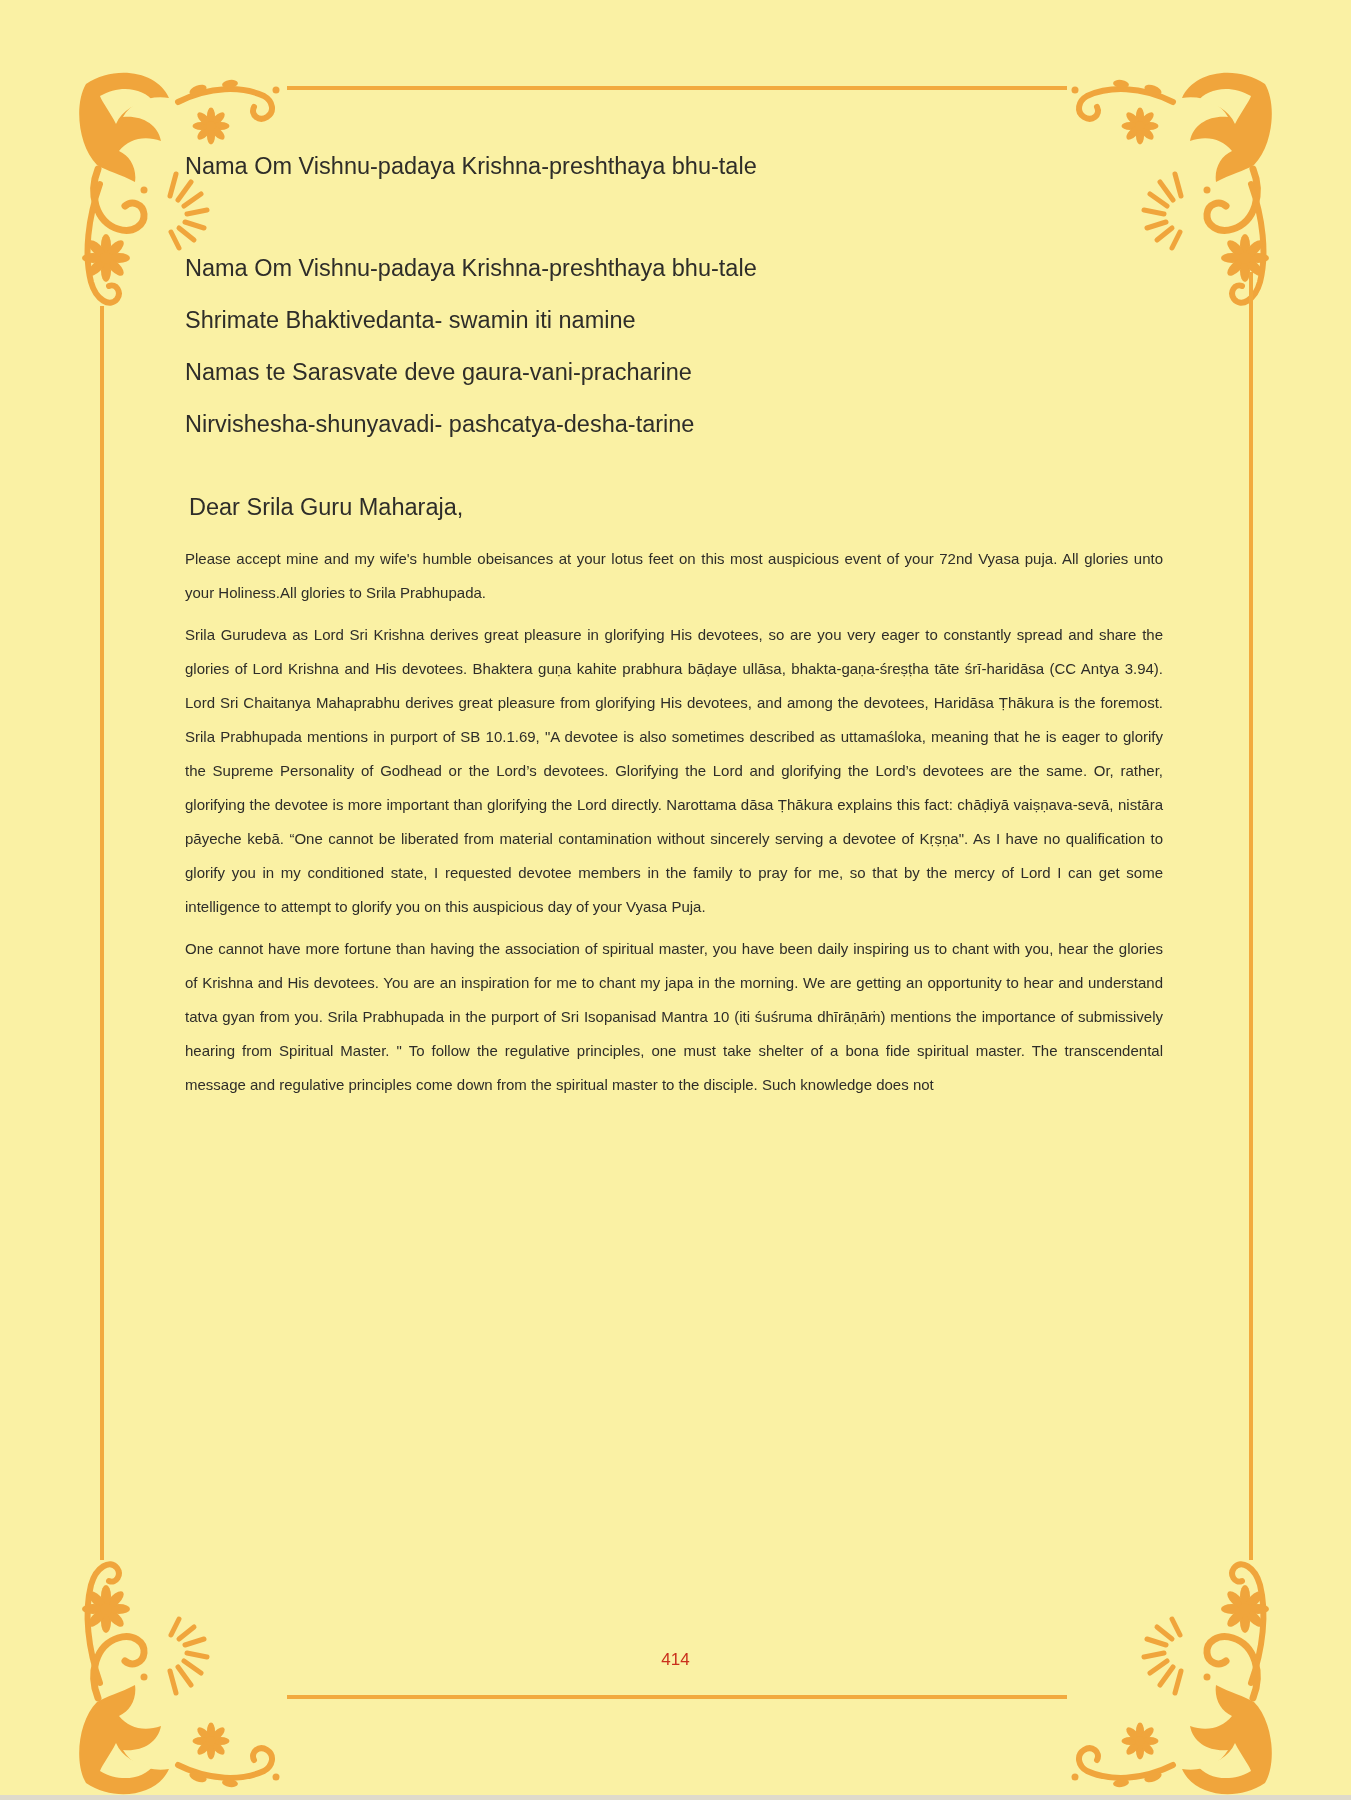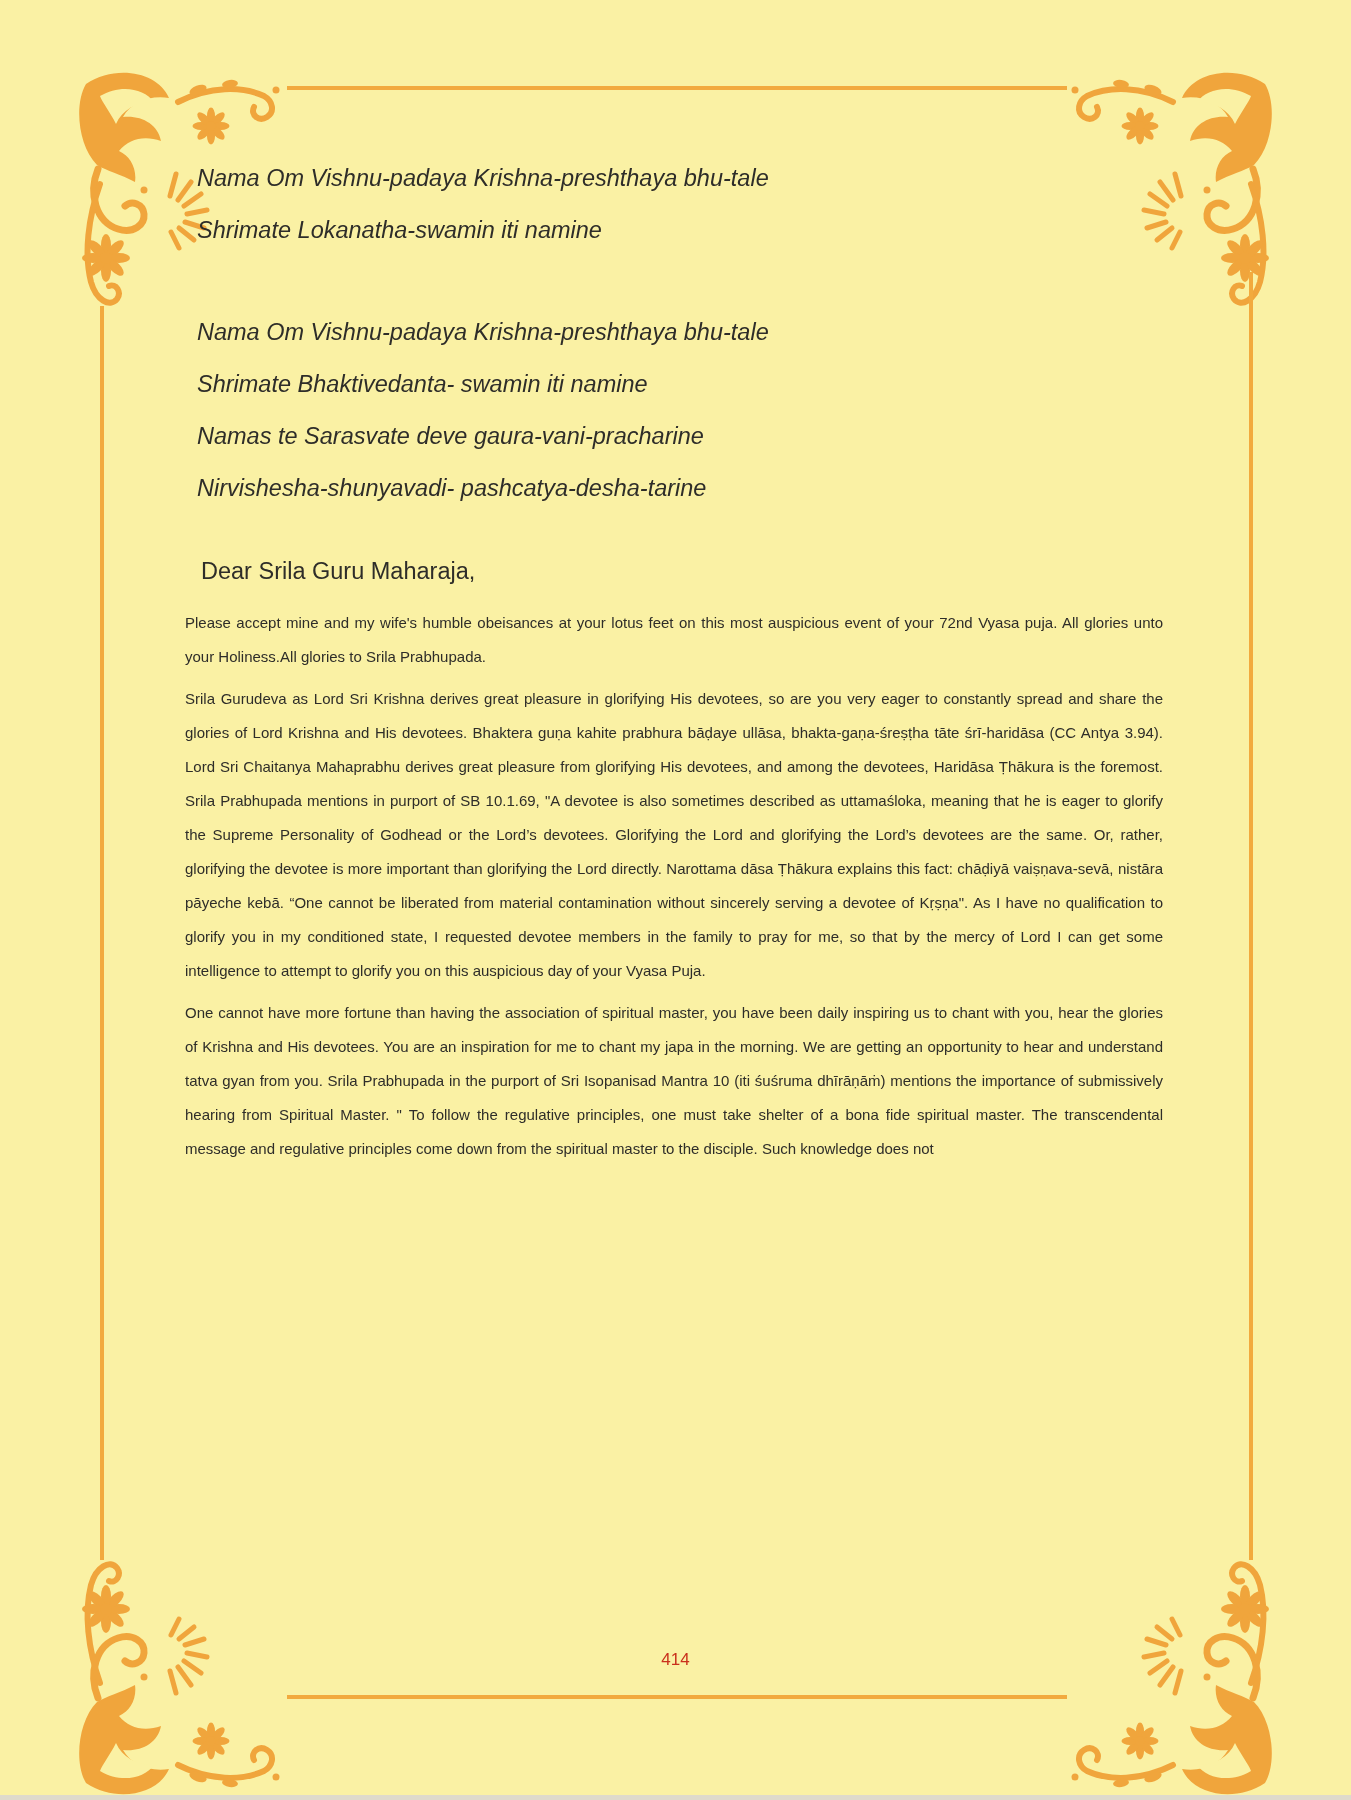--- a/index.html
+++ b/index.html
@@ -28,25 +28,25 @@
   .hline{height:4px;width:780px;left:287px;}
   .hline.top{top:86px;}
   .hline.bottom{top:1695px;}
   .vline{width:4px;}
   .vline.left{left:100px;top:306px;height:1254px;}
   .vline.right{left:1249px;top:272px;height:1288px;}
   .edge-strip{position:absolute;left:0;right:0;bottom:0;height:5px;background:var(--edge);}
   
   .content{position:absolute;left:185px;top:140px;width:978px;}
   .mantra{font-size:23.5px;line-height:52px;margin:0;white-space:nowrap;}
-  .stanza{margin:12px;font-style:italic;}
+  .stanza{margin:0;}
   .stanza.s1{margin-bottom:50px;}
   .stanza.s2{margin-bottom:38px;}
   .stanza.s3{margin-bottom:40px;}
-  .salutation{font-size:23.5px;line-height:34px;margin:0 0 18px 16px;}
+  .salutation{font-size:23.5px;line-height:34px;margin:0 0 18px 4px;}
   p.body{font-size:15px;line-height:34px;text-align:justify;margin:0 0 8px 0;}
   .pageno{position:absolute;left:0;right:0;top:1650px;text-align:center;
     font-size:17px;color:var(--page-number);}
   .defs{position:absolute;width:0;height:0;}
 </style>
 </head>
 <body>
 
 <svg class="defs" aria-hidden="true">
   <defs>
@@ -124,21 +124,20 @@
 </div>
 <div class="hline top"></div>
 <div class="hline bottom"></div>
 <div class="vline left"></div>
 <div class="vline right"></div>
 <div class="edge-strip"></div>
 
 <div class="content">
   <div class="stanza s1">
     <p class="mantra">Nama Om Vishnu-padaya Krishna-preshthaya bhu-tale</p>
-    <p class="mantra">Shrimate Lokanatha-swamin iti namine</p>
   </div>
   <div class="stanza s2">
     <p class="mantra">Nama Om Vishnu-padaya Krishna-preshthaya bhu-tale</p>
     <p class="mantra">Shrimate Bhaktivedanta- swamin iti namine</p>
     <p class="mantra">Namas te Sarasvate deve gaura-vani-pracharine</p>
     <p class="mantra">Nirvishesha-shunyavadi- pashcatya-desha-tarine</p>
   </div>
   <div class="stanza s3">
   </div>
 

